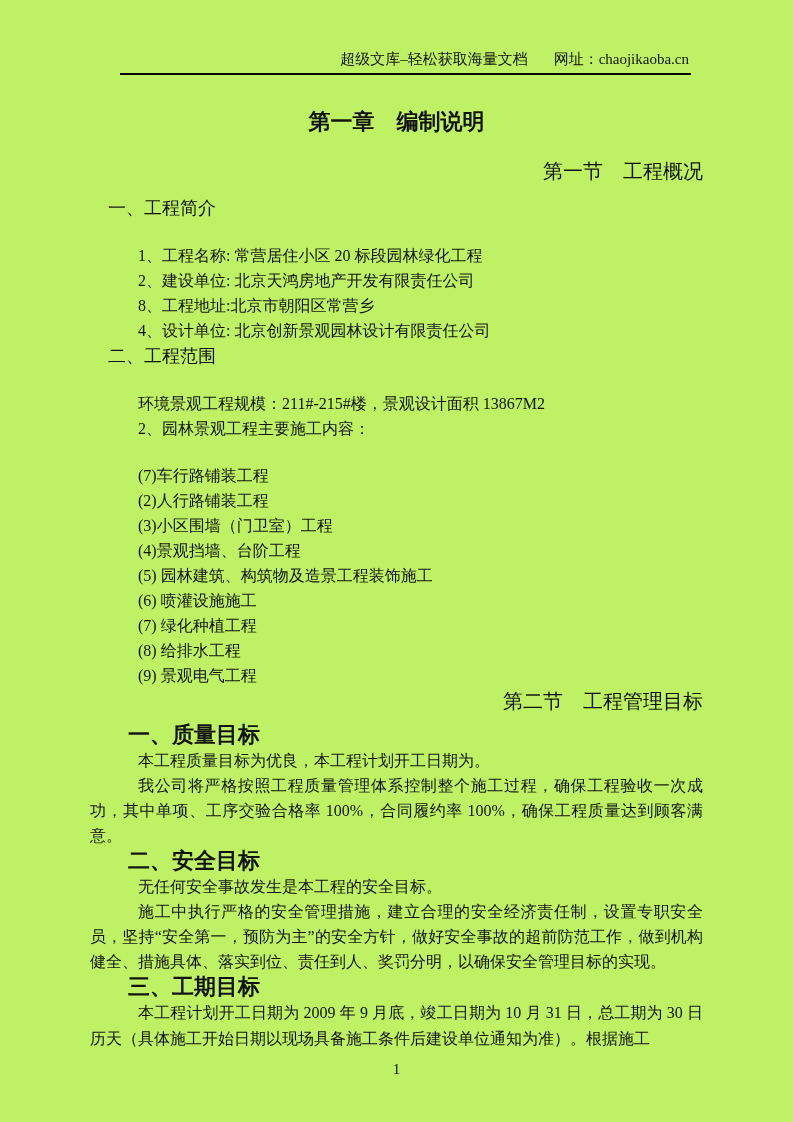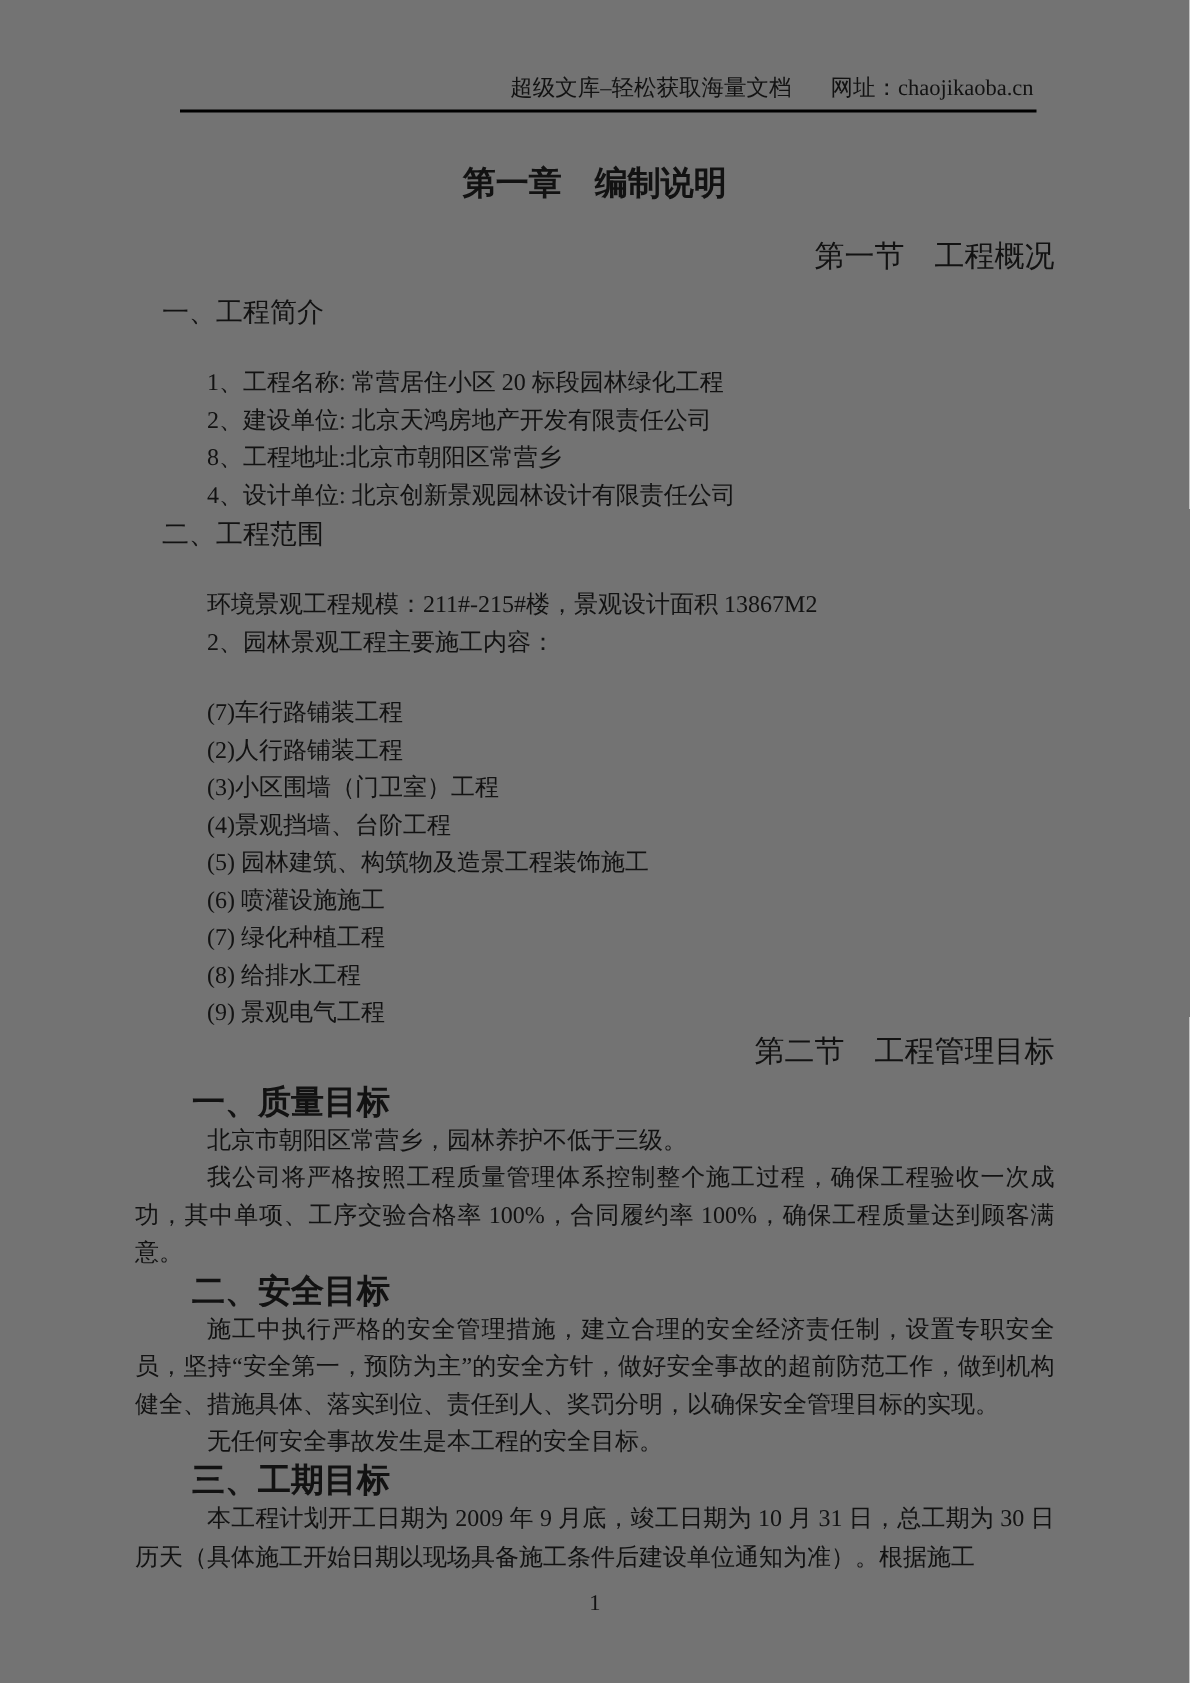--- a/index.html
+++ b/index.html
@@ -1,20 +1,20 @@
 <!DOCTYPE html>
 <html><head>
 <meta charset="utf-8">
 <style>
   html,body { margin:0; padding:0; background:#ffffff; }
   .page {
     position:relative;
     width:793px; height:1122px;
     margin:0 auto;
-    background:#737373;
+    background:#bef264;
     box-sizing:border-box;
     padding:0 90px;
     overflow:hidden;
     color:#121212;
     font-family:"Liberation Serif","DejaVu Serif",serif;
   }
   .doc-header { padding-top:50px; }
   .header-line {
     text-align:right;
     font-size:15px;
@@ -114,25 +114,25 @@
     <div>(5) 园林建筑、构筑物及造景工程装饰施工</div>
     <div>(6) 喷灌设施施工</div>
     <div>(7) 绿化种植工程</div>
     <div>(8) 给排水工程</div>
     <div>(9) 景观电气工程</div>
   </div>
 
   <div class="section-title second">第二节　工程管理目标</div>
 
   <div class="h-lv2 quality">一、质量目标</div>
-  <p class="para">北京市朝阳区常营乡，园林养护不低于三级。</p>
+  <p class="para">本工程质量目标为优良，本工程计划开工日期为。</p>
   <p class="para">我公司将严格按照工程质量管理体系控制整个施工过程，确保工程验收一次成功，其中单项、工序交验合格率 100%，合同履约率 100%，确保工程质量达到顾客满意。</p>
 
   <div class="h-lv2">二、安全目标</div>
+  <p class="para">无任何安全事故发生是本工程的安全目标。</p>
   <p class="para">施工中执行严格的安全管理措施，建立合理的安全经济责任制，设置专职安全员，坚持“安全第一，预防为主”的安全方针，做好安全事故的超前防范工作，做到机构健全、措施具体、落实到位、责任到人、奖罚分明，以确保安全管理目标的实现。</p>
-  <p class="para">无任何安全事故发生是本工程的安全目标。</p>
 
   <div class="h-lv2">三、工期目标</div>
   <p class="para sched">本工程计划开工日期为 2009 年 9 月底，竣工日期为 10 月 31 日，总工期为 30 日历天（具体施工开始日期以现场具备施工条件后建设单位通知为准）。根据施工</p>
 
   <div class="page-number">1</div>
 
 </div>
 
 </body></html>

